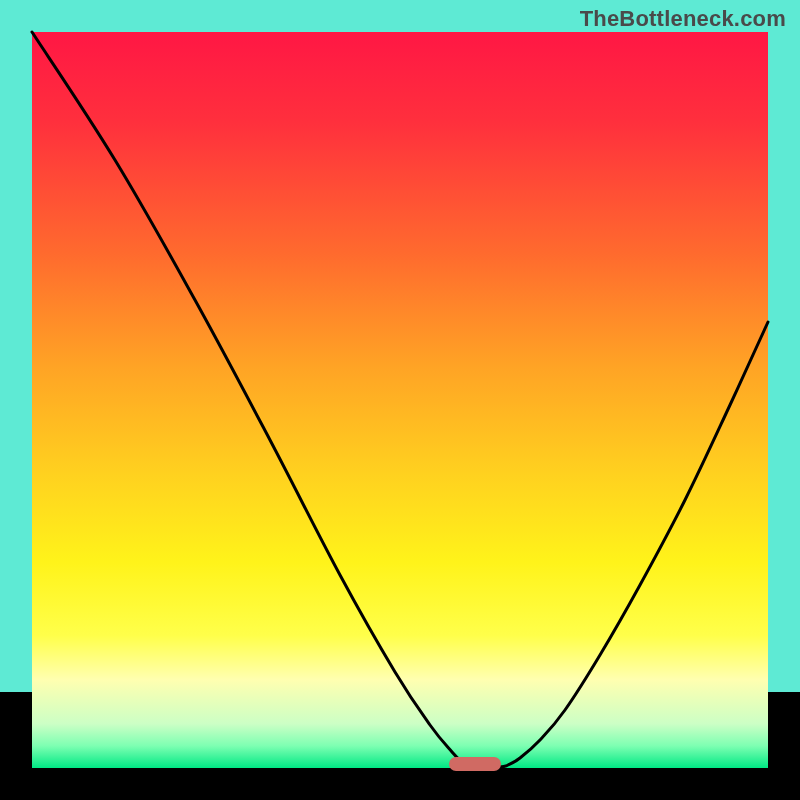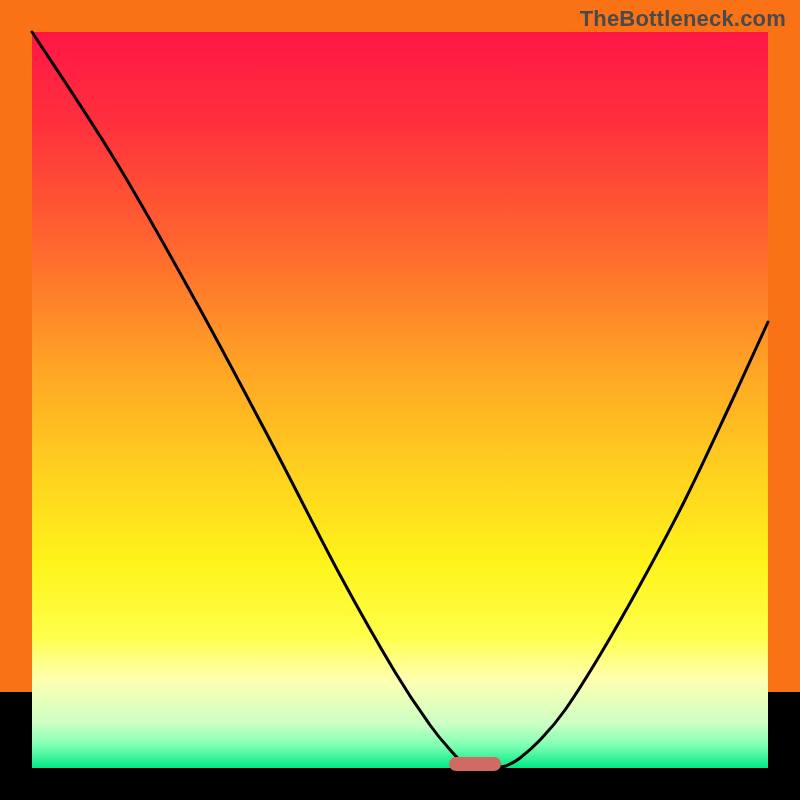--- a/index.html
+++ b/index.html
@@ -9,21 +9,21 @@
     height: 800px;
     background: #000;
     overflow: hidden;
   }
   .frame {
     position: absolute;
     left: 0;
     top: 0;
     width: 800px;
     height: 692px;
-    background: #f97316;
+    background: #5eead4;
   }
   .watermark {
     position: absolute;
     top: 6px;
     right: 14px;
     color: #4a4a4a;
     font-family: Arial, Helvetica, sans-serif;
     font-size: 22px;
     font-weight: bold;
     letter-spacing: 0.2px;

